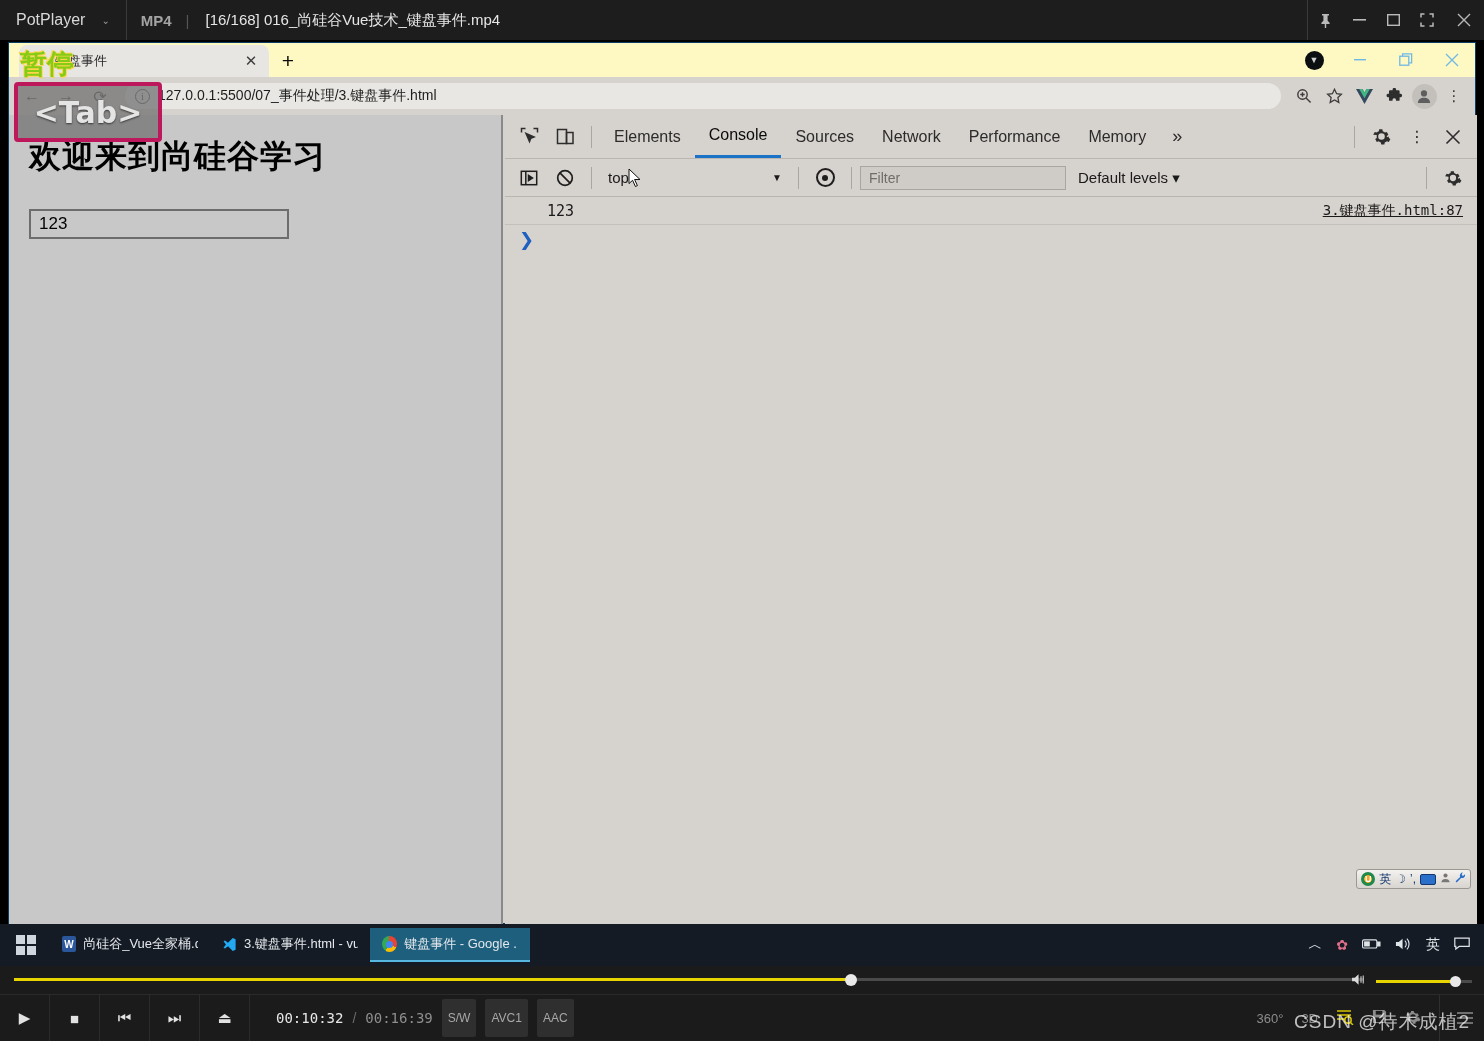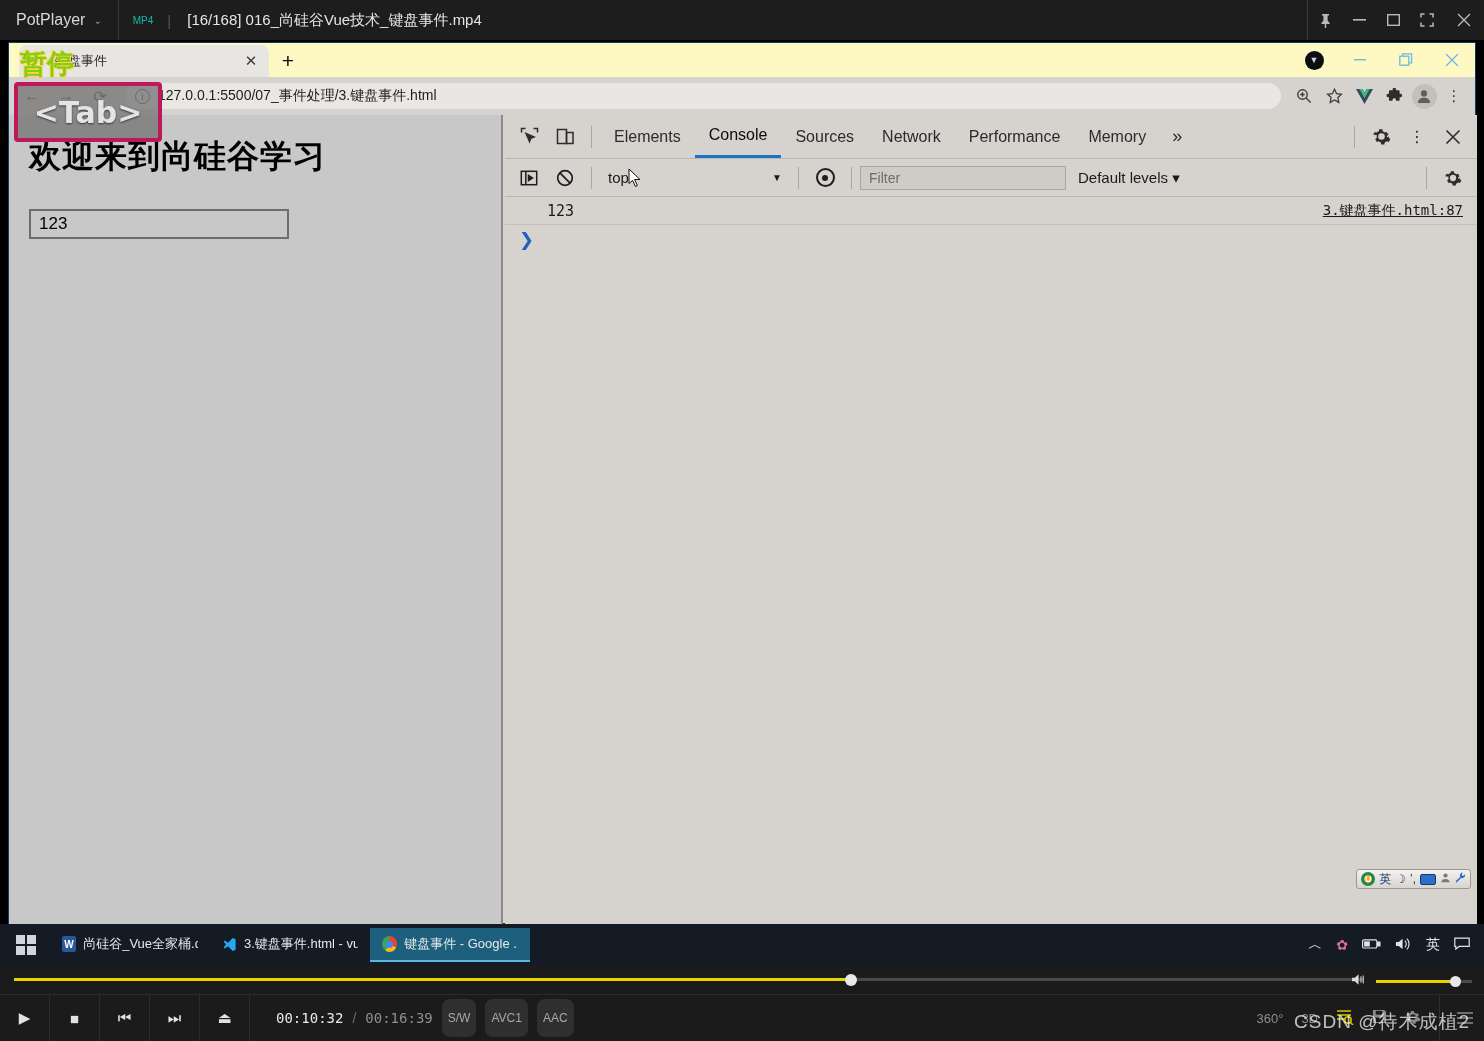--- a/index.html
+++ b/index.html
@@ -10,26 +10,26 @@
     font-family: "Liberation Sans", "DejaVu Sans", sans-serif;
   }
   .screen { position: relative; width: 1484px; height: 1041px; }
 
   
   .pp-titlebar {
     position: absolute; left: 0; top: 0; width: 1484px; height: 40px;
     background: #1d1d1d; display: flex; align-items: center;
   }
   .pp-brand {
-    display: flex; align-items: center; gap: 8px;
+    display: flex; align-items: center; gap: 16px;
     color: #d8d8d8; font-size: 16px; padding: 0 16px; height: 100%;
   }
   .pp-caret { font-size: 10px; color: #9a9a9a; }
   .pp-divider { width: 1px; height: 40px; background: #3a3a3a; }
-  .pp-ext { color: #14b8a6; font-size: 10px; padding: 0 14px; }
+  .pp-ext { color: #a3a3a3; font-size: 15px; padding: 0 14px; font-weight: bold; }
   .pp-sep { color: #555; font-size: 15px; }
   .pp-filename { color: #e6e6e6; font-size: 15px; padding-left: 16px; }
   .pp-winbtns {
     margin-left: auto; display: flex; align-items: center; height: 40px;
     border-left: 1px solid #3a3a3a;
   }
   .pp-winbtn {
     width: 34px; height: 40px; display: flex; align-items: center; justify-content: center;
     color: #b9b9b9; font-size: 15px;
   }
@@ -231,21 +231,21 @@
   .btn-row { position: relative; height: 47px; display: flex; align-items: center;
              border-top: 1px solid #2b2b2b; }
   .pc-btn {
     width: 50px; height: 47px; display:flex; align-items:center; justify-content:center;
     color: #e2e2e2; font-size: 15px; border-right: 1px solid #2b2b2b;
   }
   .time-wrap { display: flex; align-items: center; gap: 9px; padding-left: 26px; }
   .t-cur { color: #e8e8e8; font-size: 14px; font-family: "DejaVu Sans Mono", monospace; }
   .t-sep { color: #6b6b6b; font-size: 14px; }
   .t-tot { color: #8e8e8e; font-size: 14px; font-family: "DejaVu Sans Mono", monospace; }
-  .chip { background: #2f2f2f; color: #a8a8a8; font-size: 12px; padding: 12px 6px; border-radius: 8px; }
+  .chip { background: #2f2f2f; color: #a8a8a8; font-size: 12px; padding: 12px 6px; border-radius: 2px; }
   .right-ctl { margin-left: auto; display: flex; align-items: center; gap: 18px; padding-right: 10px;
                color: #8c8c8c; font-size: 13px; }
   .rc-last { border-left: 1px solid #2f2f2f; padding-left: 16px; height: 47px;
              display: flex; align-items: center; }
   .watermark {
     position: absolute; right: 14px; bottom: 6px;
     color: rgba(255,255,255,0.72); font-size: 19px; letter-spacing: 1px;
   }
 
   

